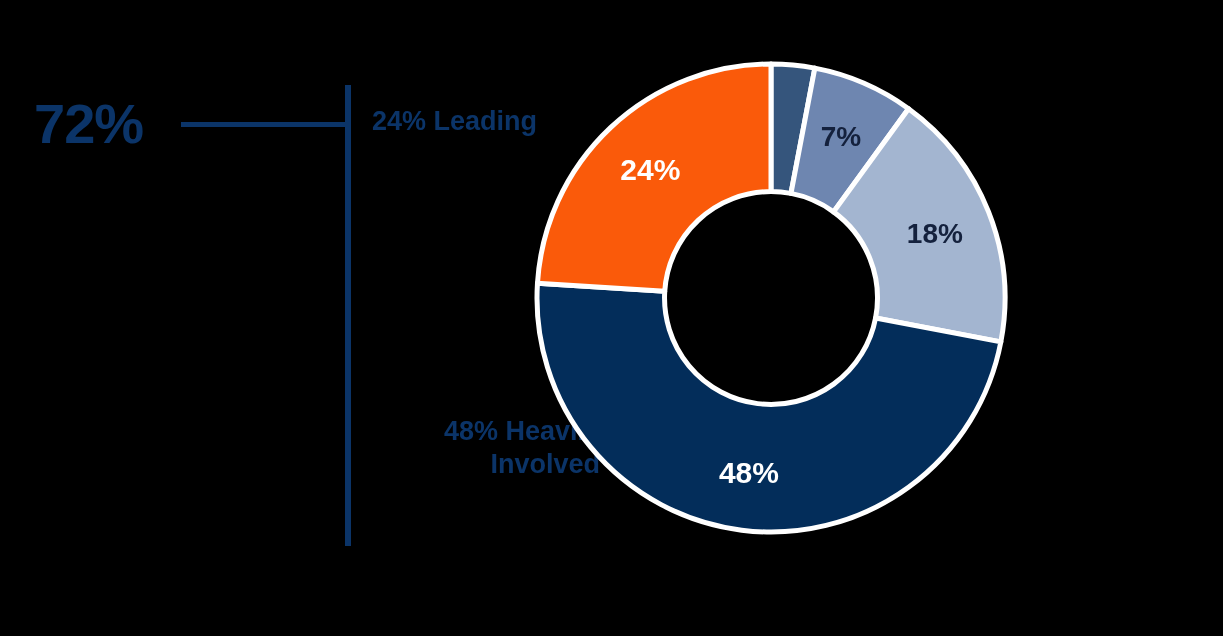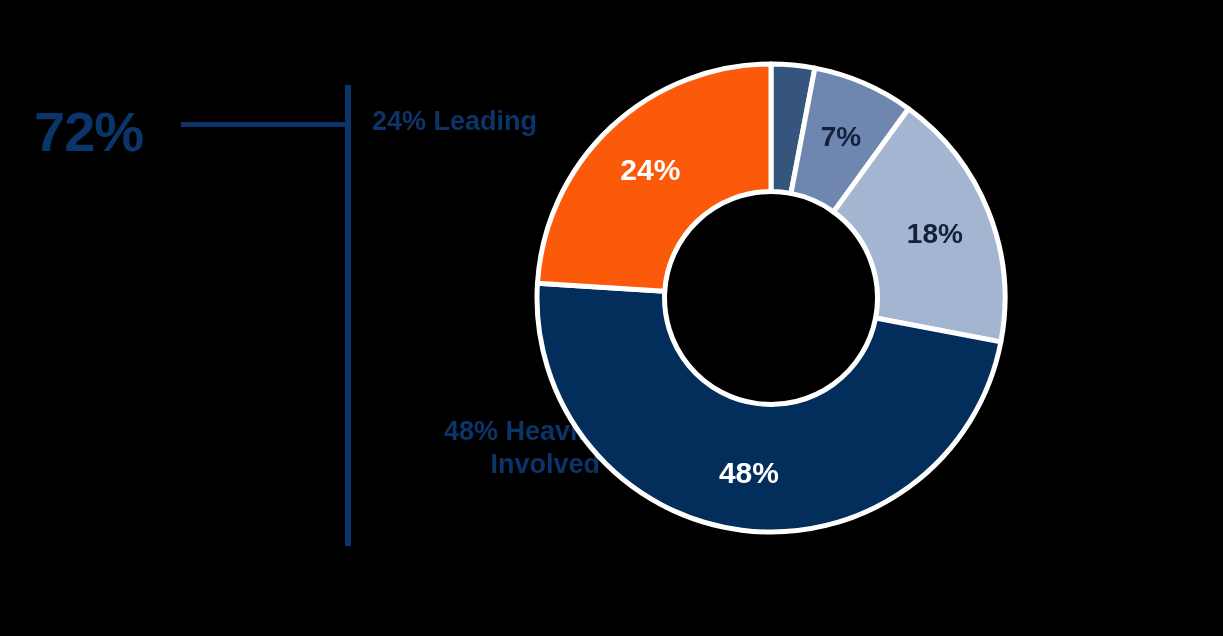--- a/index.html
+++ b/index.html
@@ -14,21 +14,21 @@
     height: 636px;
     background: #000000;
     overflow: hidden;
     font-family: "Liberation Sans", sans-serif;
   }
 
   
   #big-stat {
     position: absolute;
     left: 34px;
-    top: 104px;
+    top: 96px;
     font-size: 56px;
     font-weight: bold;
     color: #0B3468;
     letter-spacing: -1px;
     line-height: 1;
     white-space: nowrap;
   }
 
   #leader-line {
     position: absolute;

